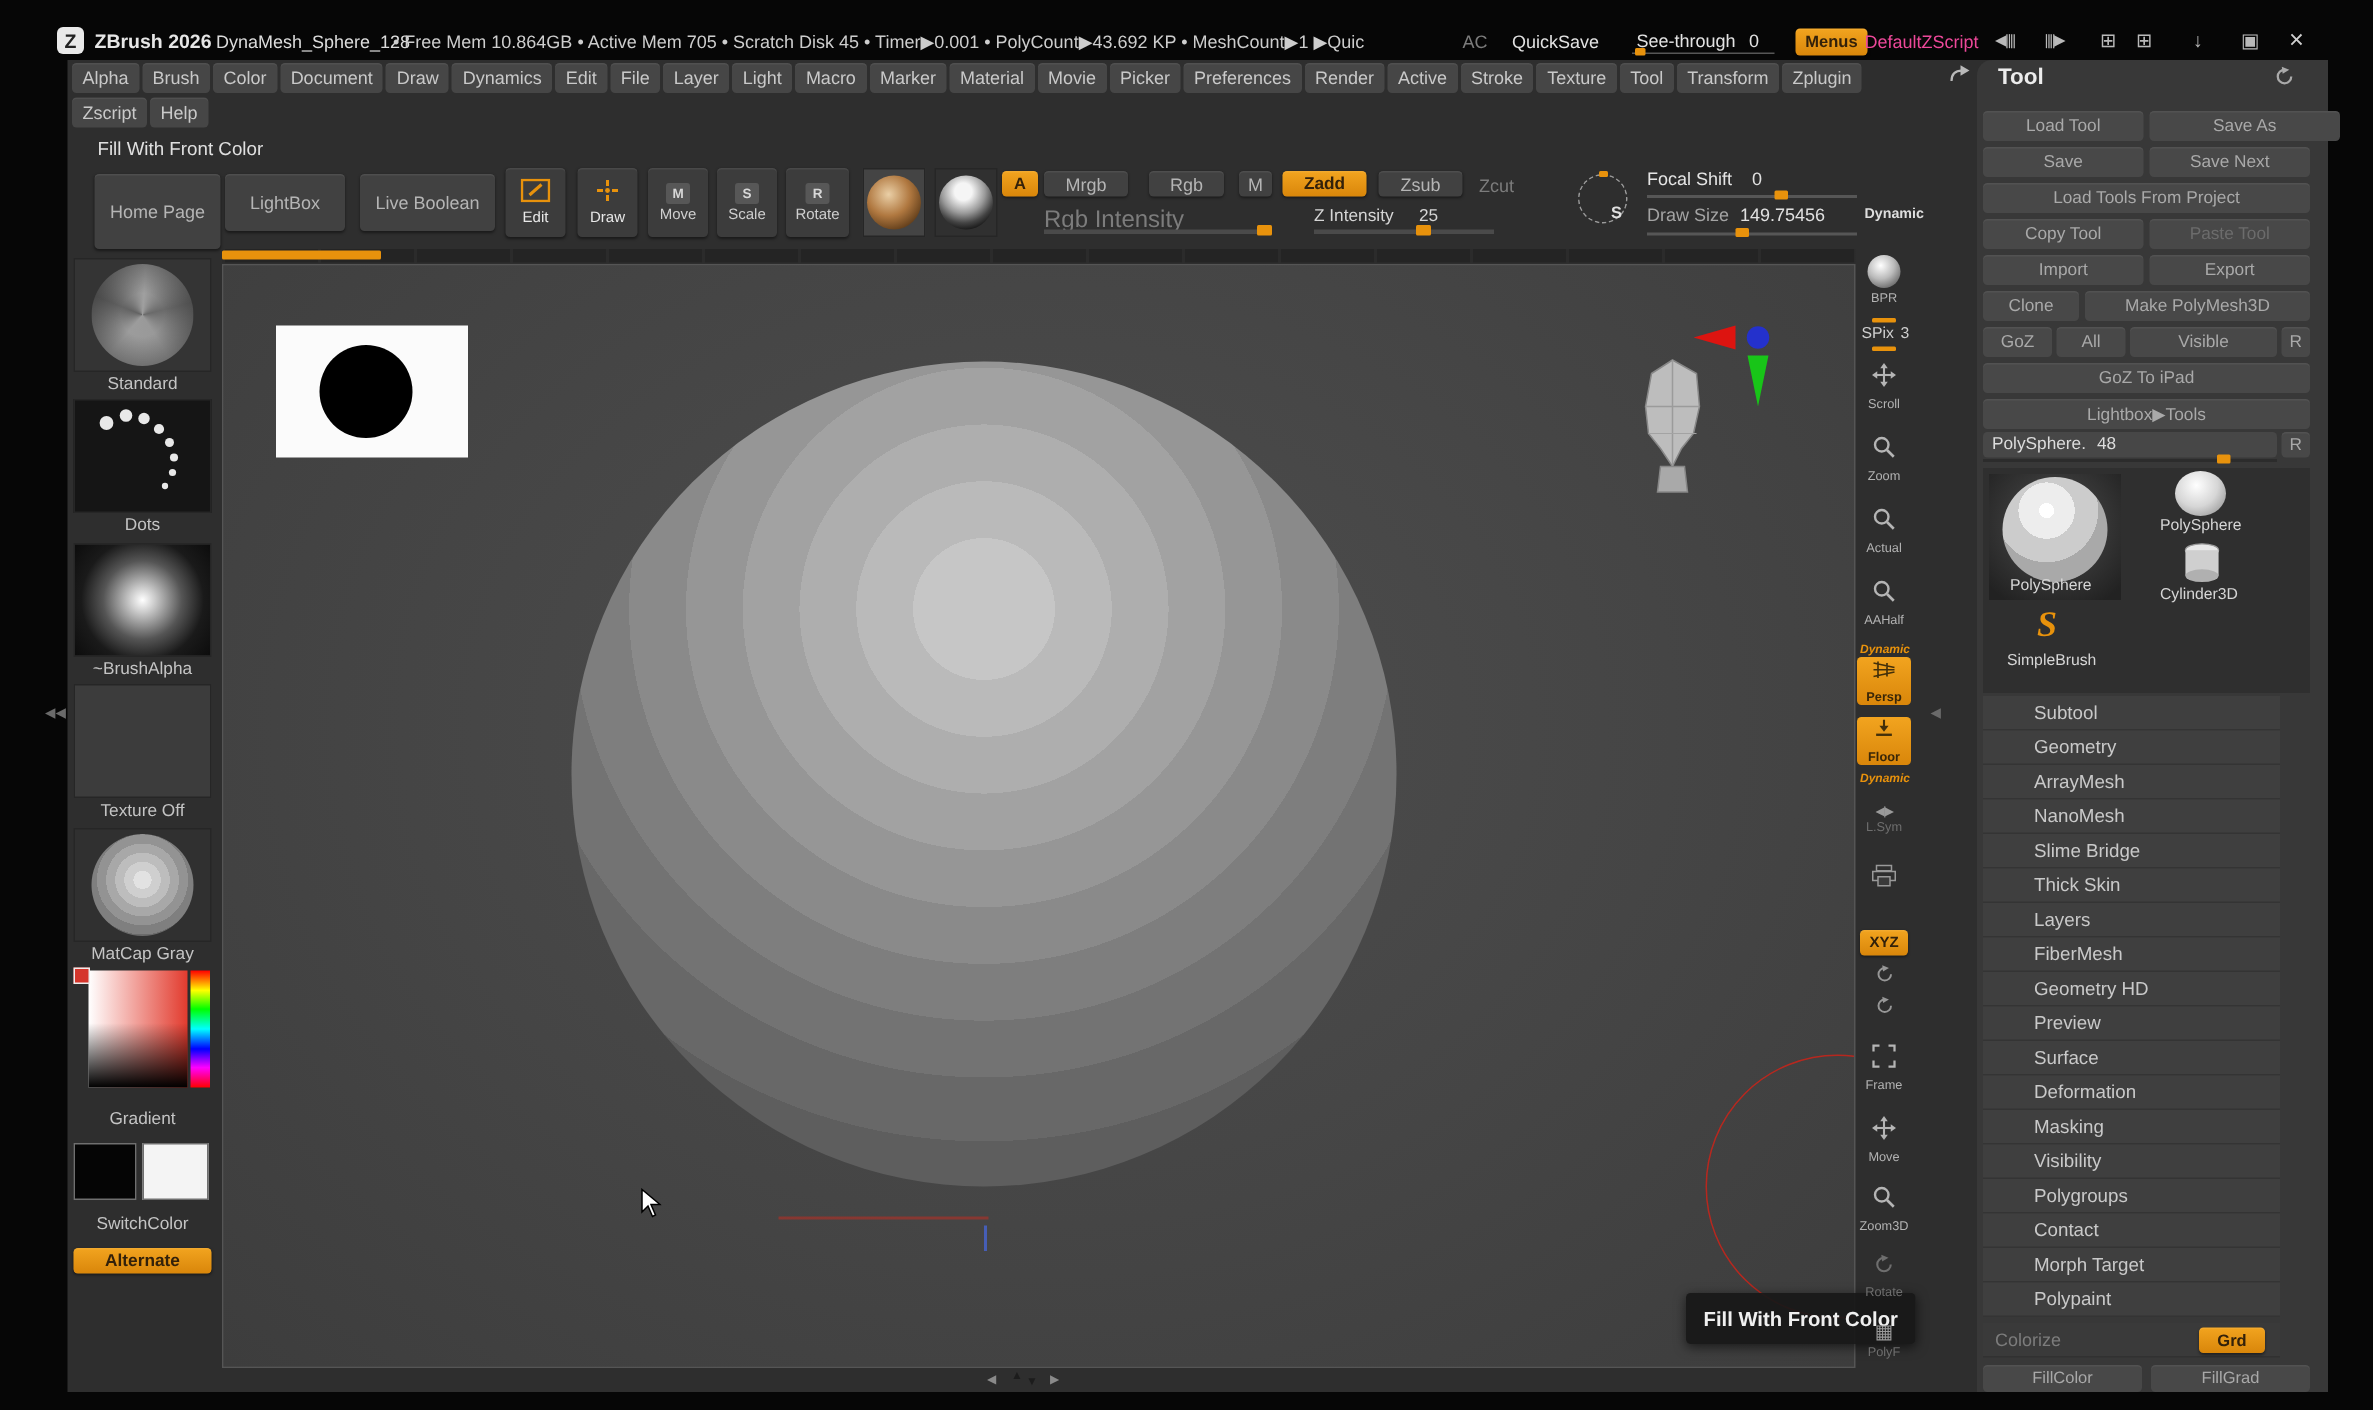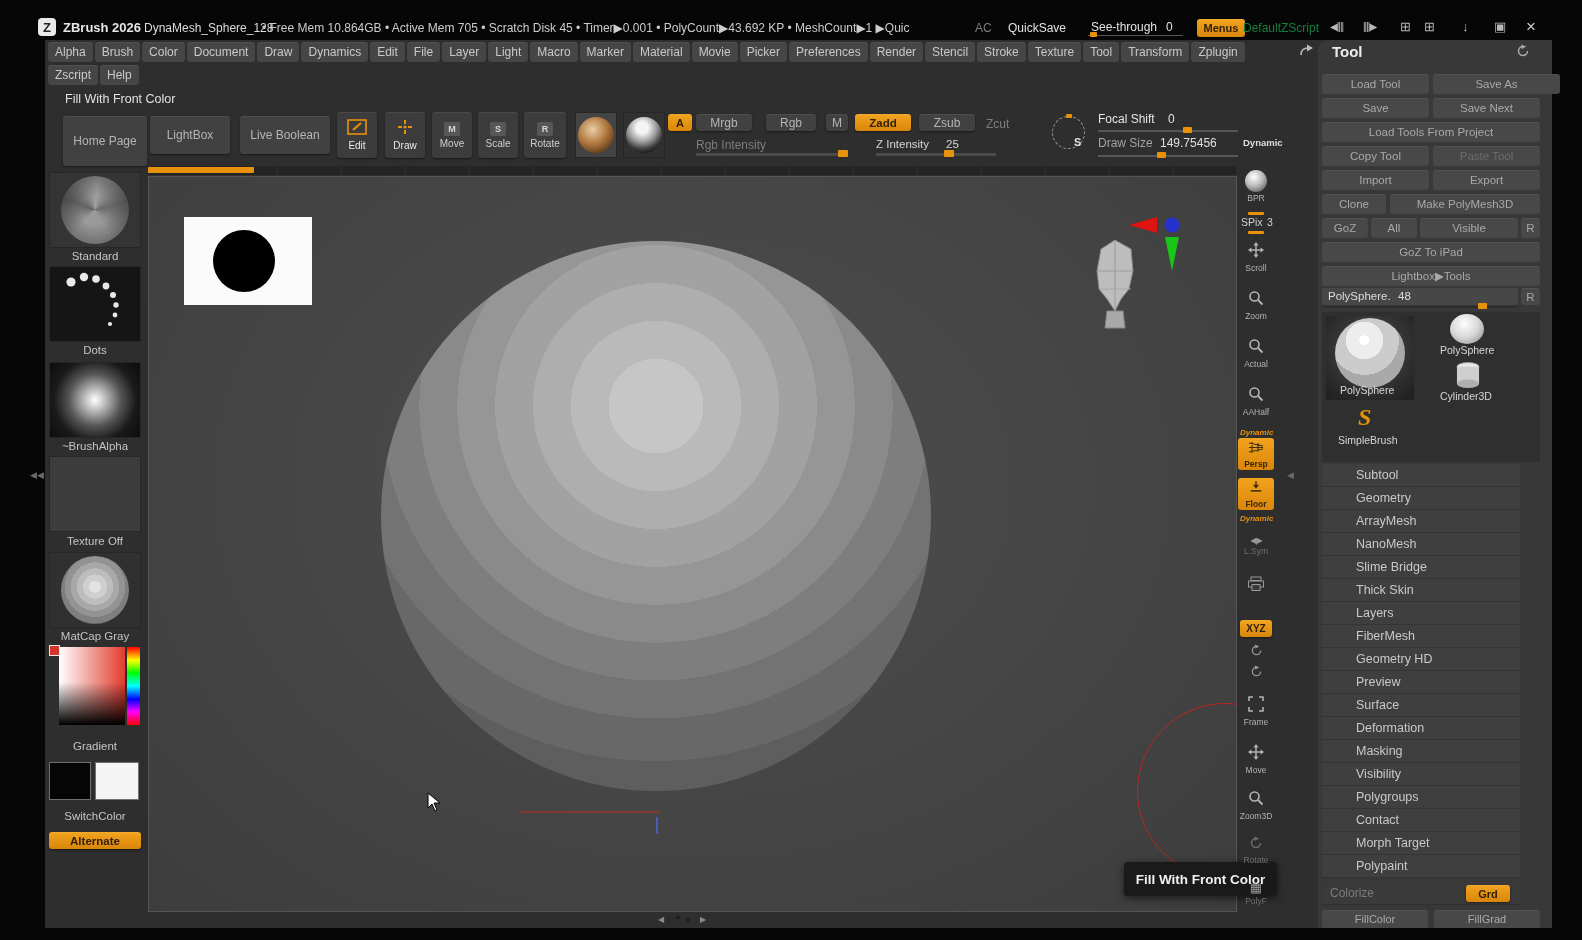--- a/index.html
+++ b/index.html
@@ -48,21 +48,21 @@
     <span class="t" style="left:63px;top:20px;font-size:13px;color:#e6e6e6;font-weight:bold">ZBrush 2026</span>
     <span class="t" style="left:144px;top:21px;color:#dcdcdc">DynaMesh_Sphere_128</span>
     <span class="t" style="left:262px;top:21px;color:#cdcdcd">• Free Mem 10.864GB • Active Mem 705 • Scratch Disk 45 • Timer▶0.001 • PolyCount▶43.692 KP • MeshCount▶1 ▶Quic</span>
     <span class="t dim" style="left:975px;top:21px">AC</span>
     <span class="t" style="left:1008px;top:21px;color:#e2e2e2">QuickSave</span>
     <span class="t" style="left:1091px;top:20px;color:#e2e2e2">See-through</span>
     <span class="t" style="left:1166px;top:20px;color:#e2e2e2">0</span>
     <div class="track" style="left:1088px;top:35px;width:95px;height:1px"></div>
     <div class="handle" style="left:1090px;top:32px;width:7px;height:5px"></div>
     <span class="btn orange" style="left:1197px;top:19px;width:48px;height:18px;font-size:11px">Menus</span>
-    <span class="t" style="left:1243px;top:21px;color:#15803d">DefaultZScript</span>
+    <span class="t" style="left:1243px;top:21px;color:#ec4899">DefaultZScript</span>
     <span class="t" style="left:1330px;top:21px;color:#b9b9b9;font-size:10px;letter-spacing:-1px">◀||||</span>
     <span class="t" style="left:1363px;top:21px;color:#b9b9b9;font-size:10px;letter-spacing:-1px">||||▶</span>
     <span class="t" style="left:1400px;top:19px;color:#b9b9b9;font-size:13px">⊞</span>
     <span class="t" style="left:1424px;top:19px;color:#b9b9b9;font-size:13px">⊞</span>
     <span class="t" style="left:1462px;top:19px;color:#b9b9b9;font-size:13px">↓</span>
     <span class="t" style="left:1494px;top:19px;color:#b9b9b9;font-size:13px">▣</span>
     <span class="t" style="left:1526px;top:17px;color:#cfcfcf;font-size:17px">×</span>
   </div>
 
   <div class="abs" style="left:45px;top:40px;width:1507px;height:888px;background:#2e2e2e"></div>
@@ -81,21 +81,21 @@
     <span class="mi">File</span>
     <span class="mi">Layer</span>
     <span class="mi">Light</span>
     <span class="mi">Macro</span>
     <span class="mi">Marker</span>
     <span class="mi">Material</span>
     <span class="mi">Movie</span>
     <span class="mi">Picker</span>
     <span class="mi">Preferences</span>
     <span class="mi">Render</span>
-    <span class="mi">Stencil</span>
+    <span class="mi">Active</span>
     <span class="mi">Stroke</span>
     <span class="mi">Texture</span>
     <span class="mi">Tool</span>
     <span class="mi">Transform</span>
     <span class="mi">Zplugin</span>
   </div>
   <div class="menurow" style="left:48px;top:65px">
     <span class="mi">Zscript</span>
     <span class="mi">Help</span>
   </div>
@@ -141,21 +141,21 @@
   </div>
 
   <div class="btn orange" style="left:668px;top:114px;width:24px;height:17px;font-size:11px">A</div>
   <div class="btn" style="left:696px;top:114px;width:56px;height:17px">Mrgb</div>
   <div class="btn" style="left:766px;top:114px;width:50px;height:17px">Rgb</div>
   <div class="btn" style="left:826px;top:114px;width:22px;height:17px">M</div>
   <div class="btn orange" style="left:855px;top:114px;width:56px;height:17px;font-size:11.5px">Zadd</div>
   <div class="btn" style="left:919px;top:114px;width:56px;height:17px">Zsub</div>
   <span class="t dim" style="left:986px;top:117px">Zcut</span>
 
-  <span class="t dim" style="left:696px;top:138px;font-size:12px">Rgb Intensity</span>
+  <span class="t dim" style="left:696px;top:138px;font-size:16px">Rgb Intensity</span>
   <div class="track" style="left:696px;top:153px;width:150px;height:3px;background:#4a4a4a"></div>
   <div class="handle" style="left:838px;top:150px;width:10px;height:7px"></div>
   <span class="t" style="left:876px;top:138px;font-size:11.5px;color:#d5d5d5">Z Intensity</span>
   <span class="t" style="left:946px;top:138px;font-size:11.5px;color:#d5d5d5">25</span>
   <div class="track" style="left:876px;top:153px;width:120px;height:3px;background:#4a4a4a"></div>
   <div class="handle" style="left:944px;top:150px;width:10px;height:7px"></div>
 
   <div class="abs" style="left:1050px;top:114px;width:38px;height:38px">
     <div style="position:absolute;left:2px;top:2px;width:33px;height:33px;border:1.5px dashed #9a9a9a;border-radius:50%"></div>
     <div class="handle" style="left:16px;top:0;width:6px;height:4px"></div>

